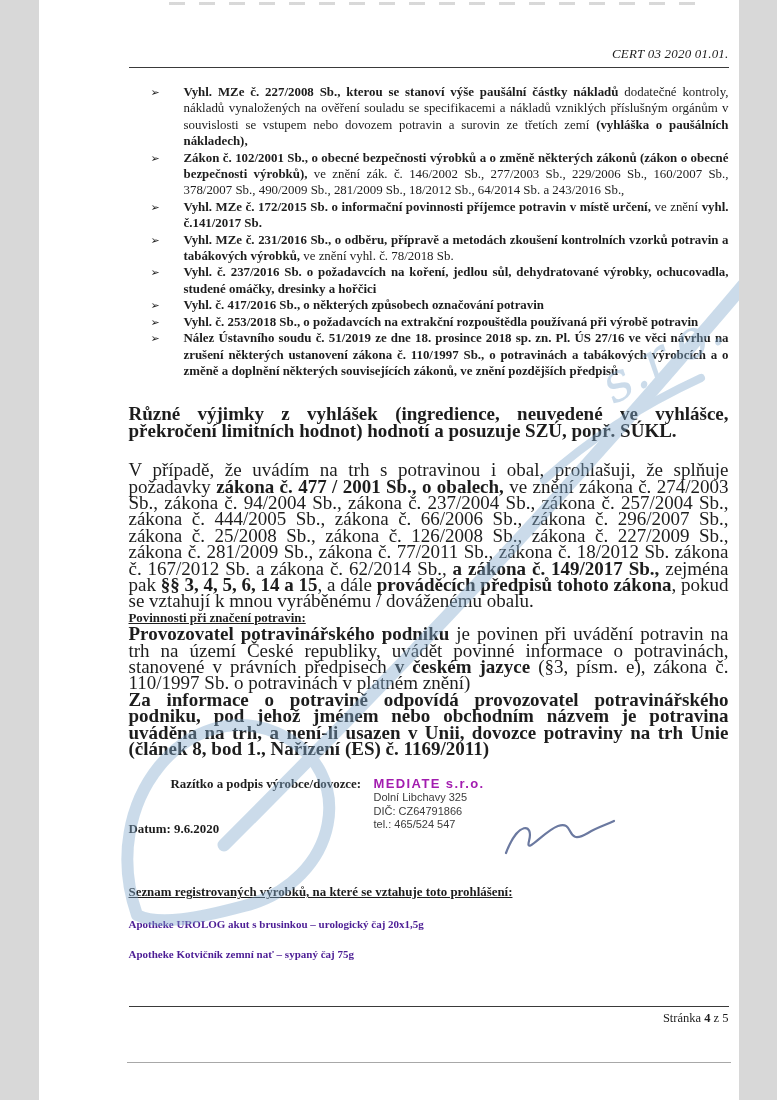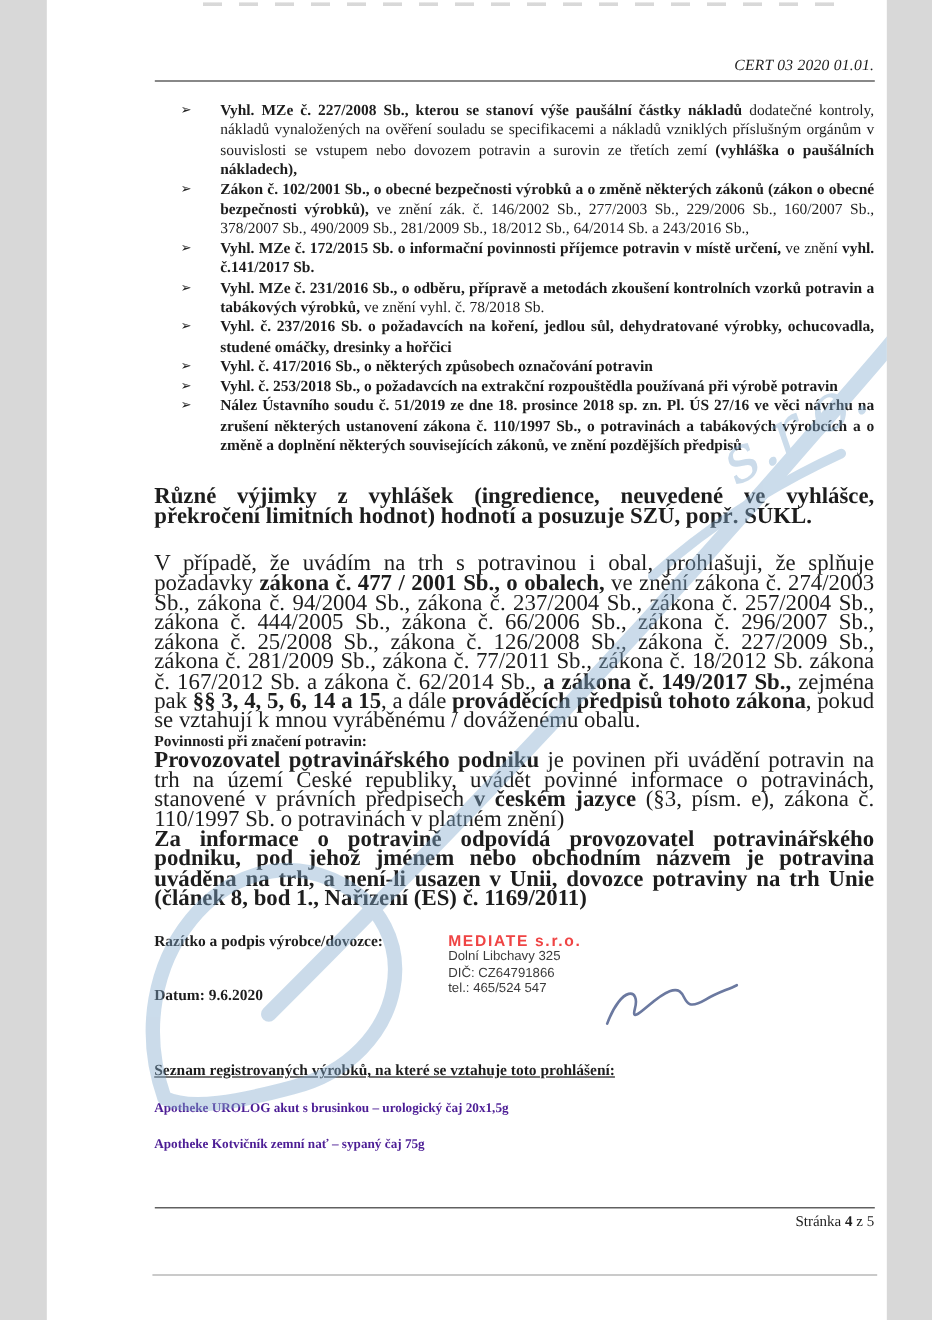--- a/index.html
+++ b/index.html
@@ -20,32 +20,32 @@
   .legal-item{display:flex;font-size:12.9px;line-height:16.4px;text-align:justify;}
   .legal-item .marker{flex:0 0 33px;margin-left:22px;font-size:11px;color:#222;}
   .legal-item .legal-text{flex:1;}
   b{font-weight:700;}
 
   .para{font-size:19px;line-height:16.4px;text-align:justify;margin:0;}
   .para-exceptions{margin-top:27px;font-weight:700;}
   .para-packaging{margin-top:23px;}
   .labeling-heading{
     font-size:12.9px;line-height:16.4px;font-weight:700;
-    margin:0;
+    text-decoration:underline;margin:0;
   }
 
   .stamp-row{display:flex;margin-top:20px;font-size:12.9px;}
   .left-labels{width:245px;flex:0 0 245px;}
-  .razitko-label{font-weight:700;}
+  .razitko-label{font-weight:700;margin-left:42px;}
   .datum-label{font-weight:700;margin-top:30px;}
   .stamp-block{
     position:relative;font-family:"Liberation Sans",sans-serif;
     color:#3b3b3b;font-size:11px;line-height:13.6px;min-height:80px;flex:1;
   }
-  .stamp-name{font-weight:700;font-size:13px;letter-spacing:1.4px;color:#ef4444;}
+  .stamp-name{font-weight:700;font-size:13px;letter-spacing:1.4px;color:#a21caf;}
   .stamp-mark{margin-left:16px;color:#5a6472;font-size:11px;}
   .signature{position:absolute;left:126px;top:34px;color:#6b79a0;}
 
   .products-heading{font-weight:700;font-size:12.9px;margin-top:28px;text-decoration:underline;}
   .product-line{
     font-family:Liberation Serif, serif;font-weight:700;
     font-size:11px;margin-top:18px;color:#4c1d95;
   }
 
   .footer{

